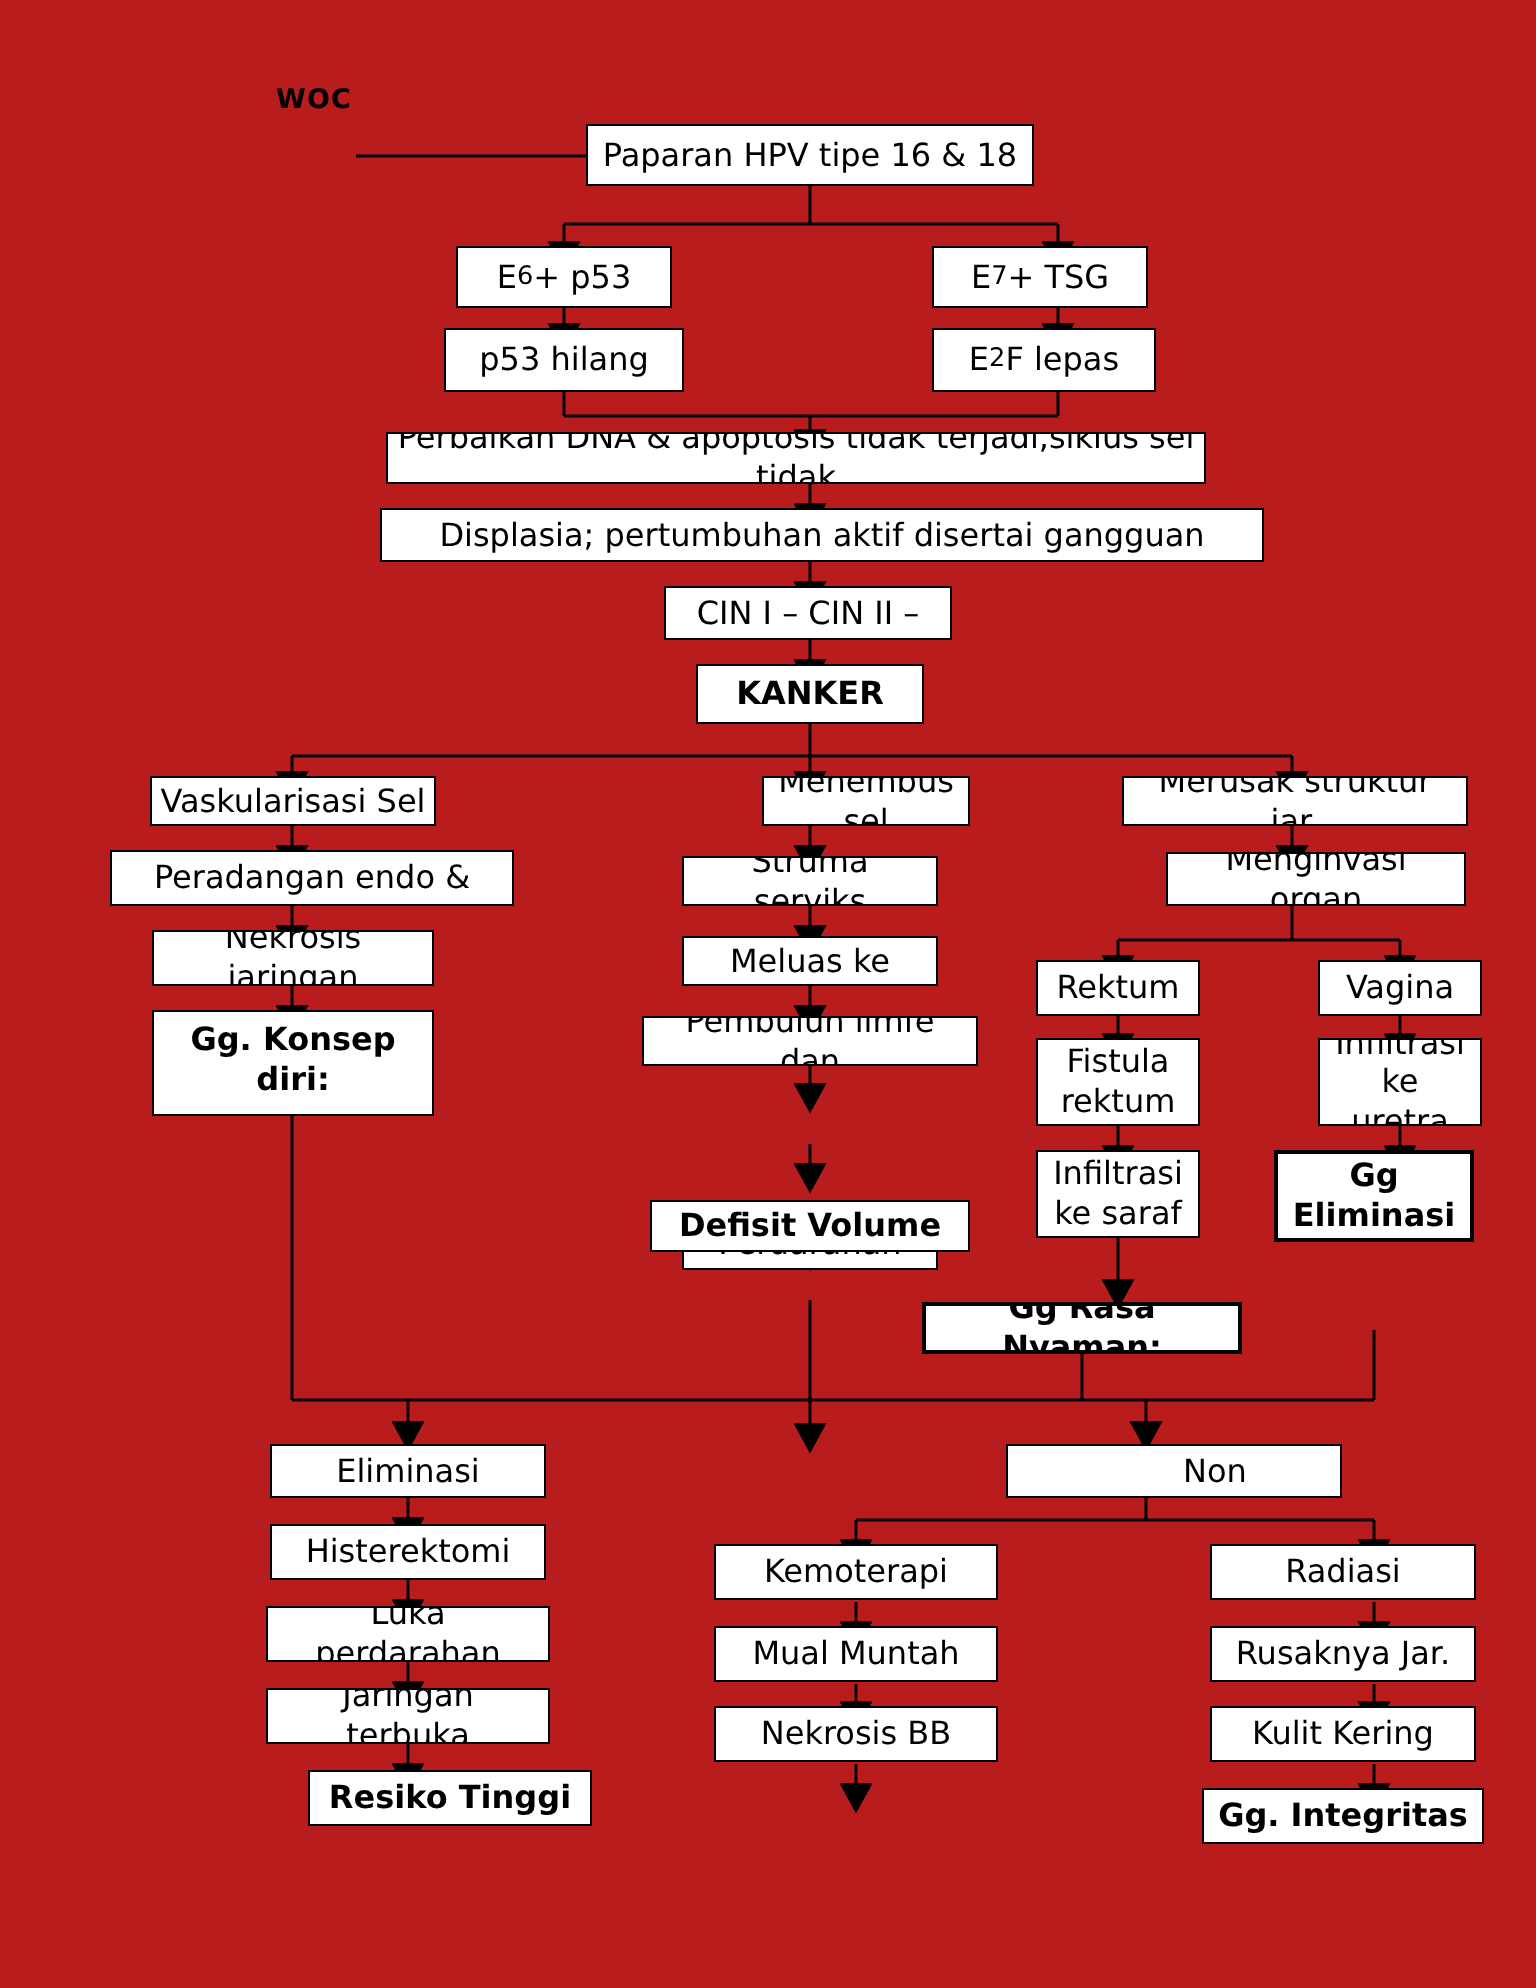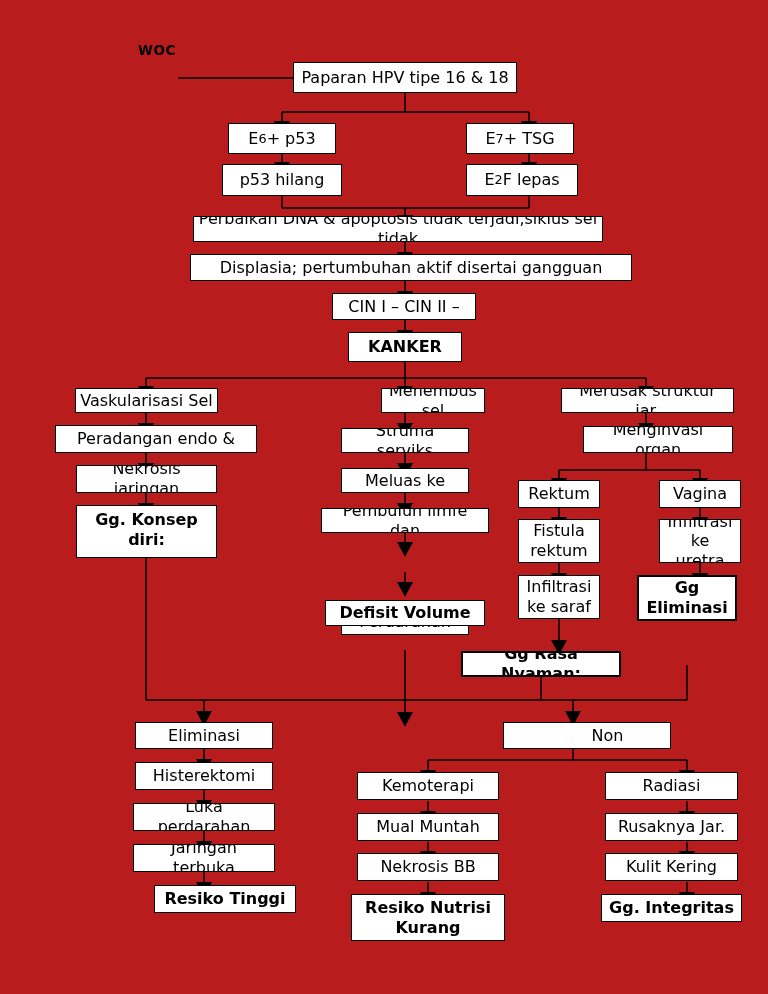--- a/index.html
+++ b/index.html
@@ -222,21 +222,19 @@
   <div class="node" style="left:135px; top:762px; width:138px; height:28px;">Histerektomi</div>
   <div class="node" style="left:133px; top:803px; width:142px; height:28px;">Luka perdarahan</div>
   <div class="node" style="left:133px; top:844px; width:142px; height:28px;">Jaringan terbuka</div>
   <div class="node bold" style="left:133px; top:885px; width:142px; height:28px;margin-left:21px;">Resiko Tinggi</div>
 
   <div class="node" style="left:503px; top:722px; width:168px; height:27px;padding-left:45px;">Non</div>
 
   <div class="node" style="left:357px; top:772px; width:142px; height:28px;">Kemoterapi</div>
   <div class="node" style="left:357px; top:813px; width:142px; height:28px;">Mual Muntah</div>
   <div class="node" style="left:357px; top:853px; width:142px; height:28px;">Nekrosis BB</div>
-  <div class="node bold" style="left:351px; top:894px; width:154px; height:47px;">Resiko Nutrisi
-Kurang</div>
 
   <div class="node" style="left:605px; top:772px; width:133px; height:28px;">Radiasi</div>
   <div class="node" style="left:605px; top:813px; width:133px; height:28px;">Rusaknya Jar.</div>
   <div class="node" style="left:605px; top:853px; width:133px; height:28px;">Kulit Kering</div>
   <div class="node bold" style="left:601px; top:894px; width:141px; height:28px;">Gg. Integritas</div>
 
 </div>
 
 </body></html>

